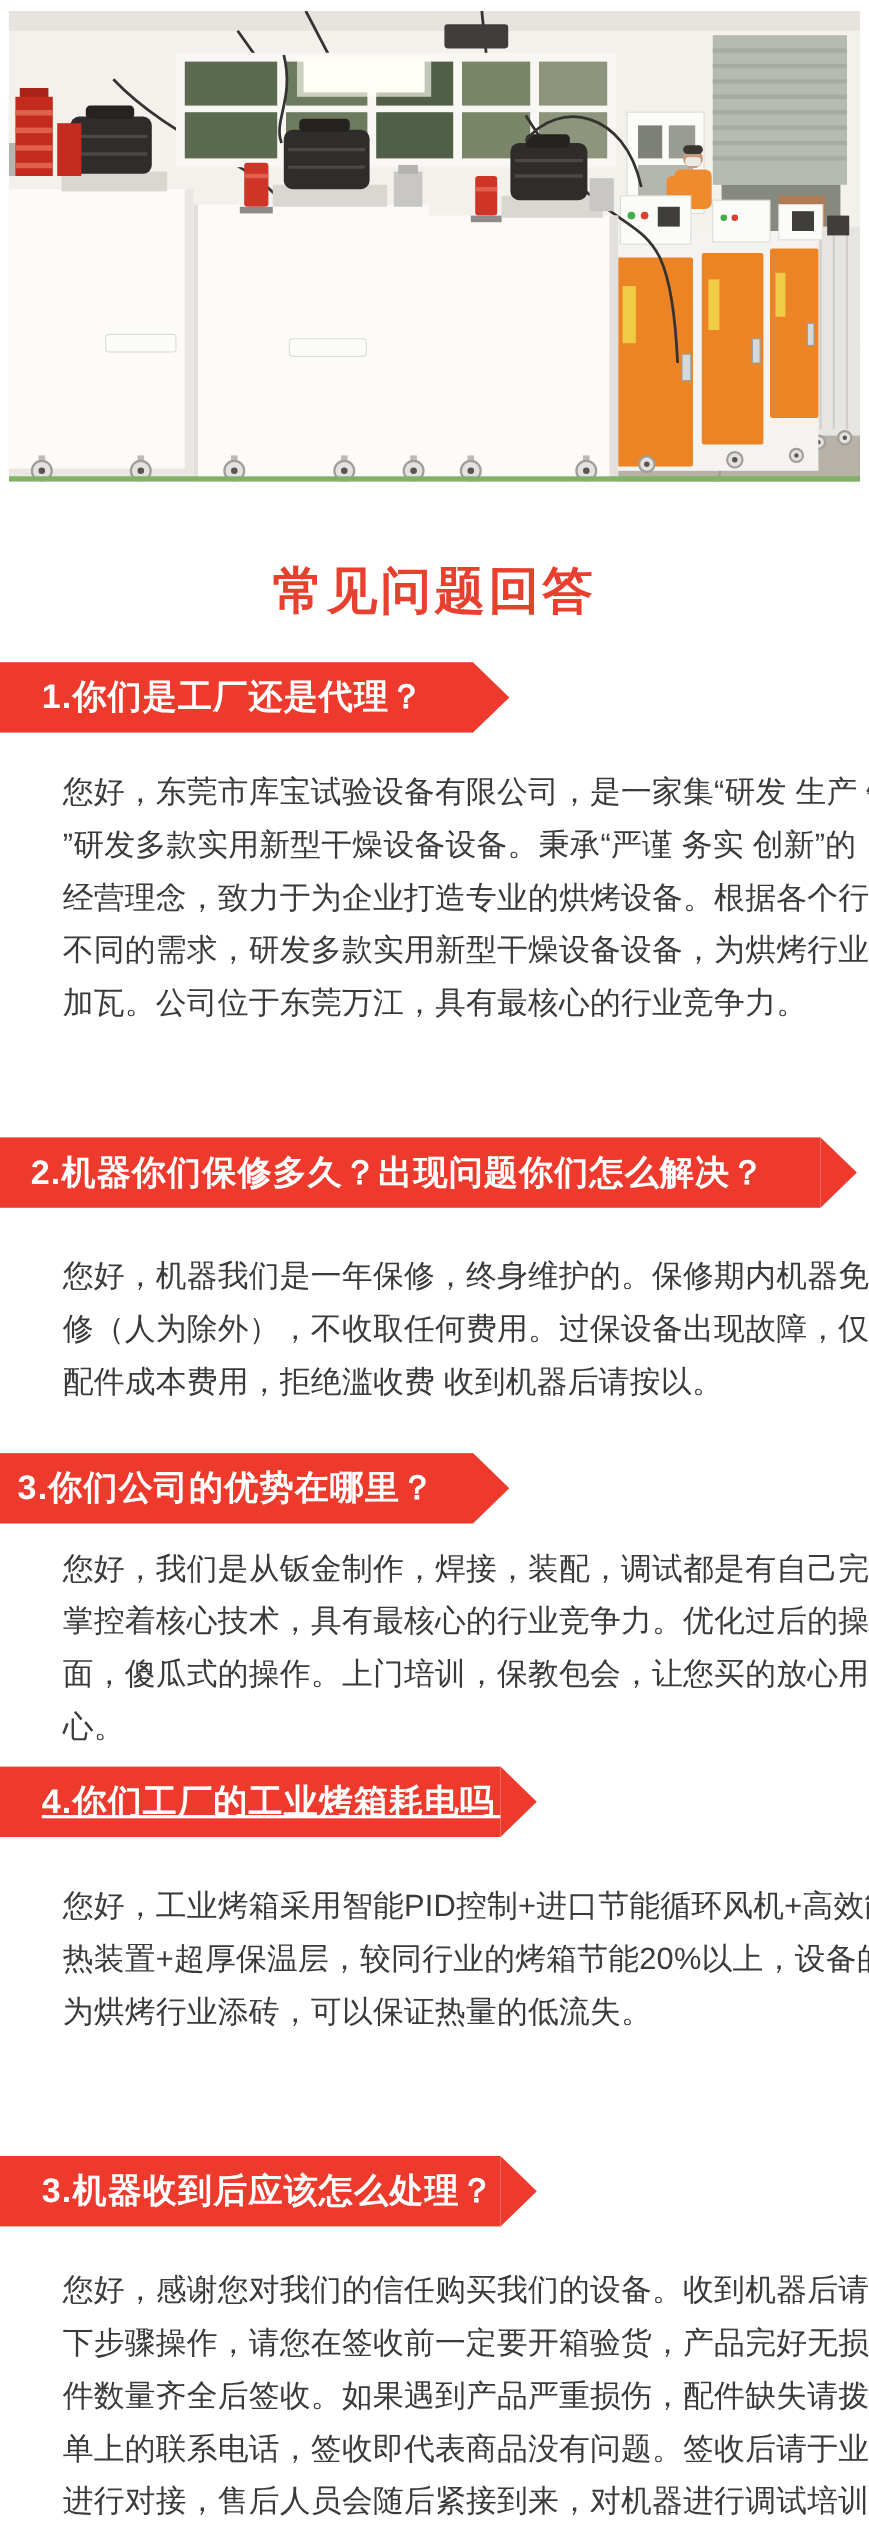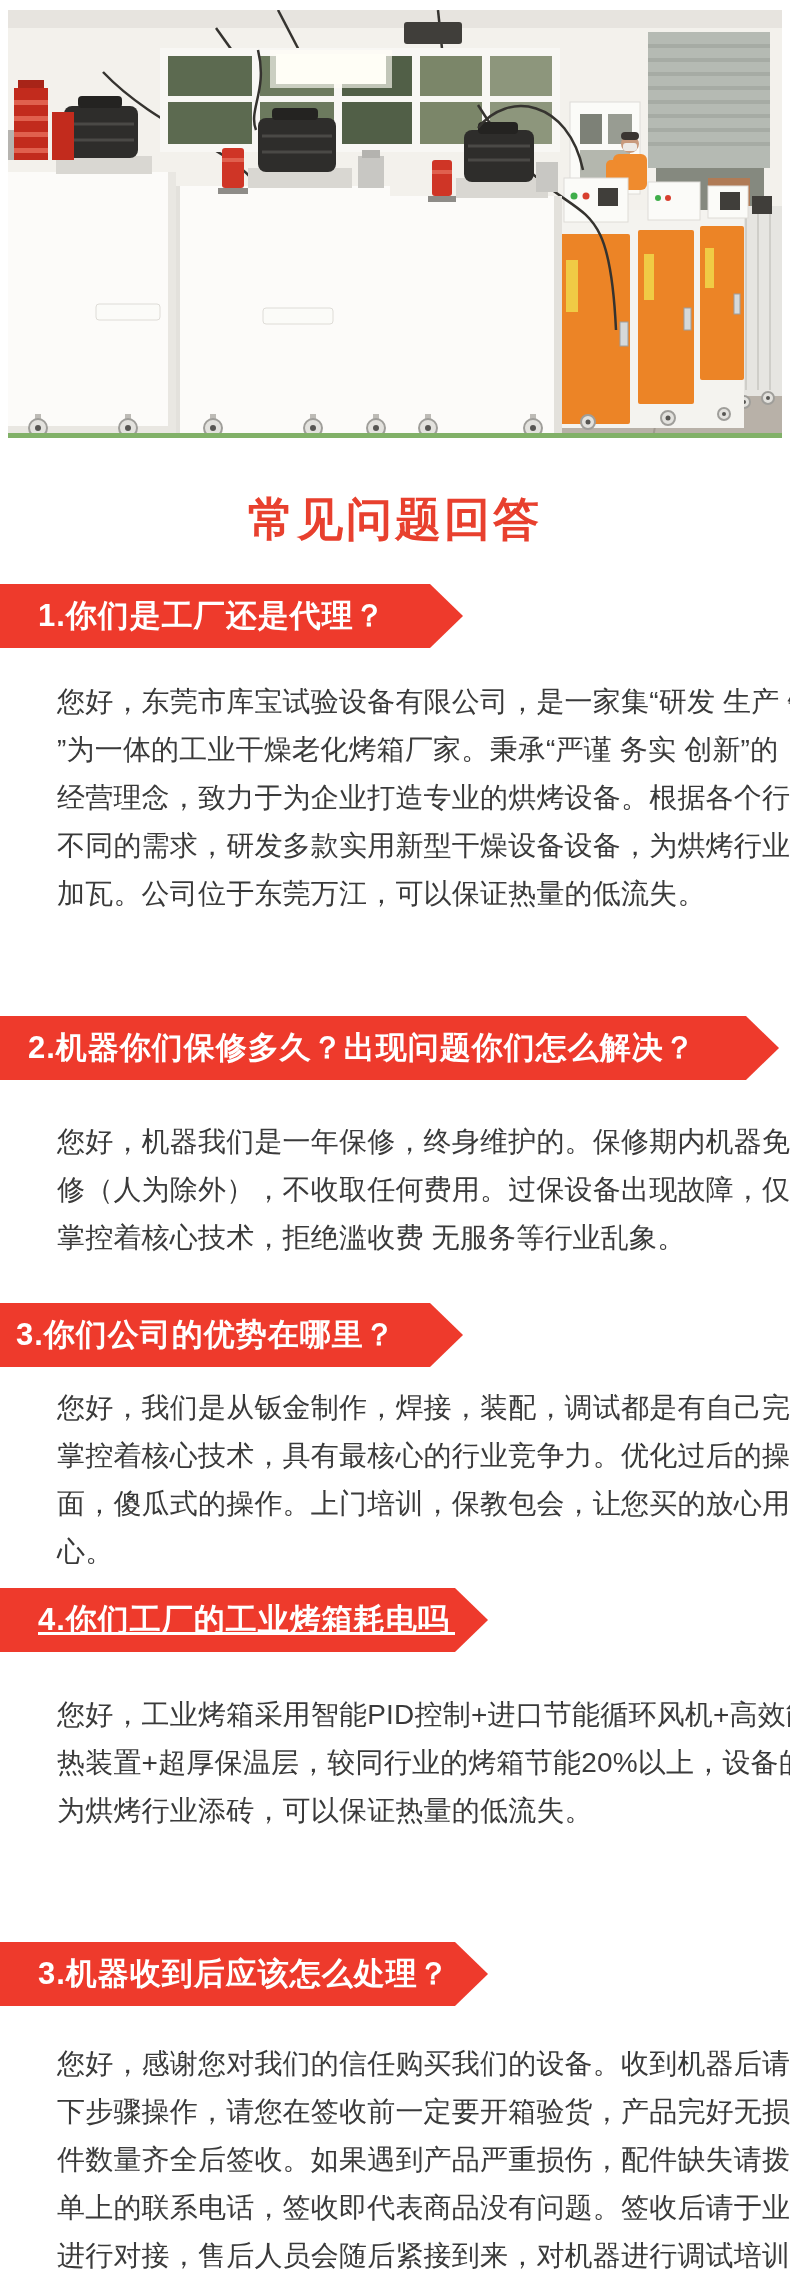--- a/index.html
+++ b/index.html
@@ -35,21 +35,21 @@
   .f-wheel{fill:#e3e2de;stroke:#9f9e9a;stroke-width:2;}
   .f-hub{fill:#575653;} .f-stem{fill:#bdbbb6;}
   .f-wire{stroke:#35332f;stroke-width:2.5;fill:none;}
   .f-yellow{stroke:#d3b24e;stroke-width:3;fill:none;opacity:.85;}
   .f-seam{stroke:#a19a91;stroke-width:2;}
   .f-strip{fill:var(--strip-green);}
   .f-skin{fill:#c89a7c;} .f-hair{fill:#3a3531;} .f-mask{fill:#eceae6;}
   .f-worker{fill:var(--worker-orange);}
   
   .faq-title{
-    margin-top:54px;height:55px;line-height:55px;text-align:center;
+    margin-top:72px;height:55px;line-height:55px;text-align:center;
     font-size:46px;font-weight:900;letter-spacing:3px;color:var(--title-red);
   }
   
   .banner{
     position:relative;height:64px;line-height:64px;background:var(--accent-red);
     color:#ffffff;font-size:31px;font-weight:700;letter-spacing:1px;
     padding-left:38px;white-space:nowrap;
   }
   .banner::after{
     content:"";position:absolute;left:100%;top:0;width:0;height:0;
@@ -240,33 +240,33 @@
     <rect class="f-strip" x="0" y="423" width="774" height="5"></rect>
   </svg>
 </div>
 
 <h1 class="faq-title">常见问题回答</h1>
 
 <section>
   <div class="banner bw-narrow b1">1.你们是工厂还是代理？</div>
   <div class="answer a1">
       <div class="pline">您好，东莞市库宝试验设备有限公司，是一家集“研发 生产 销售</div>
-      <div class="pline">”为一体的工业干燥老化烤箱厂家。秉承“严谨 务实 创新”的</div>
+      <div class="pline">”研发多款实用新型干燥设备设备。秉承“严谨 务实 创新”的</div>
       <div class="pline">经营理念，致力于为企业打造专业的烘烤设备。根据各个行业内</div>
       <div class="pline">不同的需求，研发多款实用新型干燥设备设备，为烘烤行业添砖</div>
-      <div class="pline">加瓦。公司位于东莞万江，可以保证热量的低流失。</div>
+      <div class="pline">加瓦。公司位于东莞万江，具有最核心的行业竞争力。</div>
     </div>
 </section>
 
 <section>
   <div class="banner bw-wide b2">2.机器你们保修多久？出现问题你们怎么解决？</div>
   <div class="answer a2">
       <div class="pline">您好，机器我们是一年保修，终身维护的。保修期内机器免费保</div>
       <div class="pline">修（人为除外），不收取任何费用。过保设备出现故障，仅收取</div>
-      <div class="pline">掌控着核心技术，拒绝滥收费 无服务等行业乱象。</div>
+      <div class="pline">配件成本费用，拒绝滥收费 收到机器后请按以。</div>
     </div>
 </section>
 
 <section>
   <div class="banner bw-narrow b3">3.你们公司的优势在哪里？</div>
   <div class="answer a3">
       <div class="pline">您好，我们是从钣金制作，焊接，装配，调试都是有自己完成，</div>
       <div class="pline">掌控着核心技术，具有最核心的行业竞争力。优化过后的操作界</div>
       <div class="pline">面，傻瓜式的操作。上门培训，保教包会，让您买的放心用着舒</div>
       <div class="pline">心。</div>

